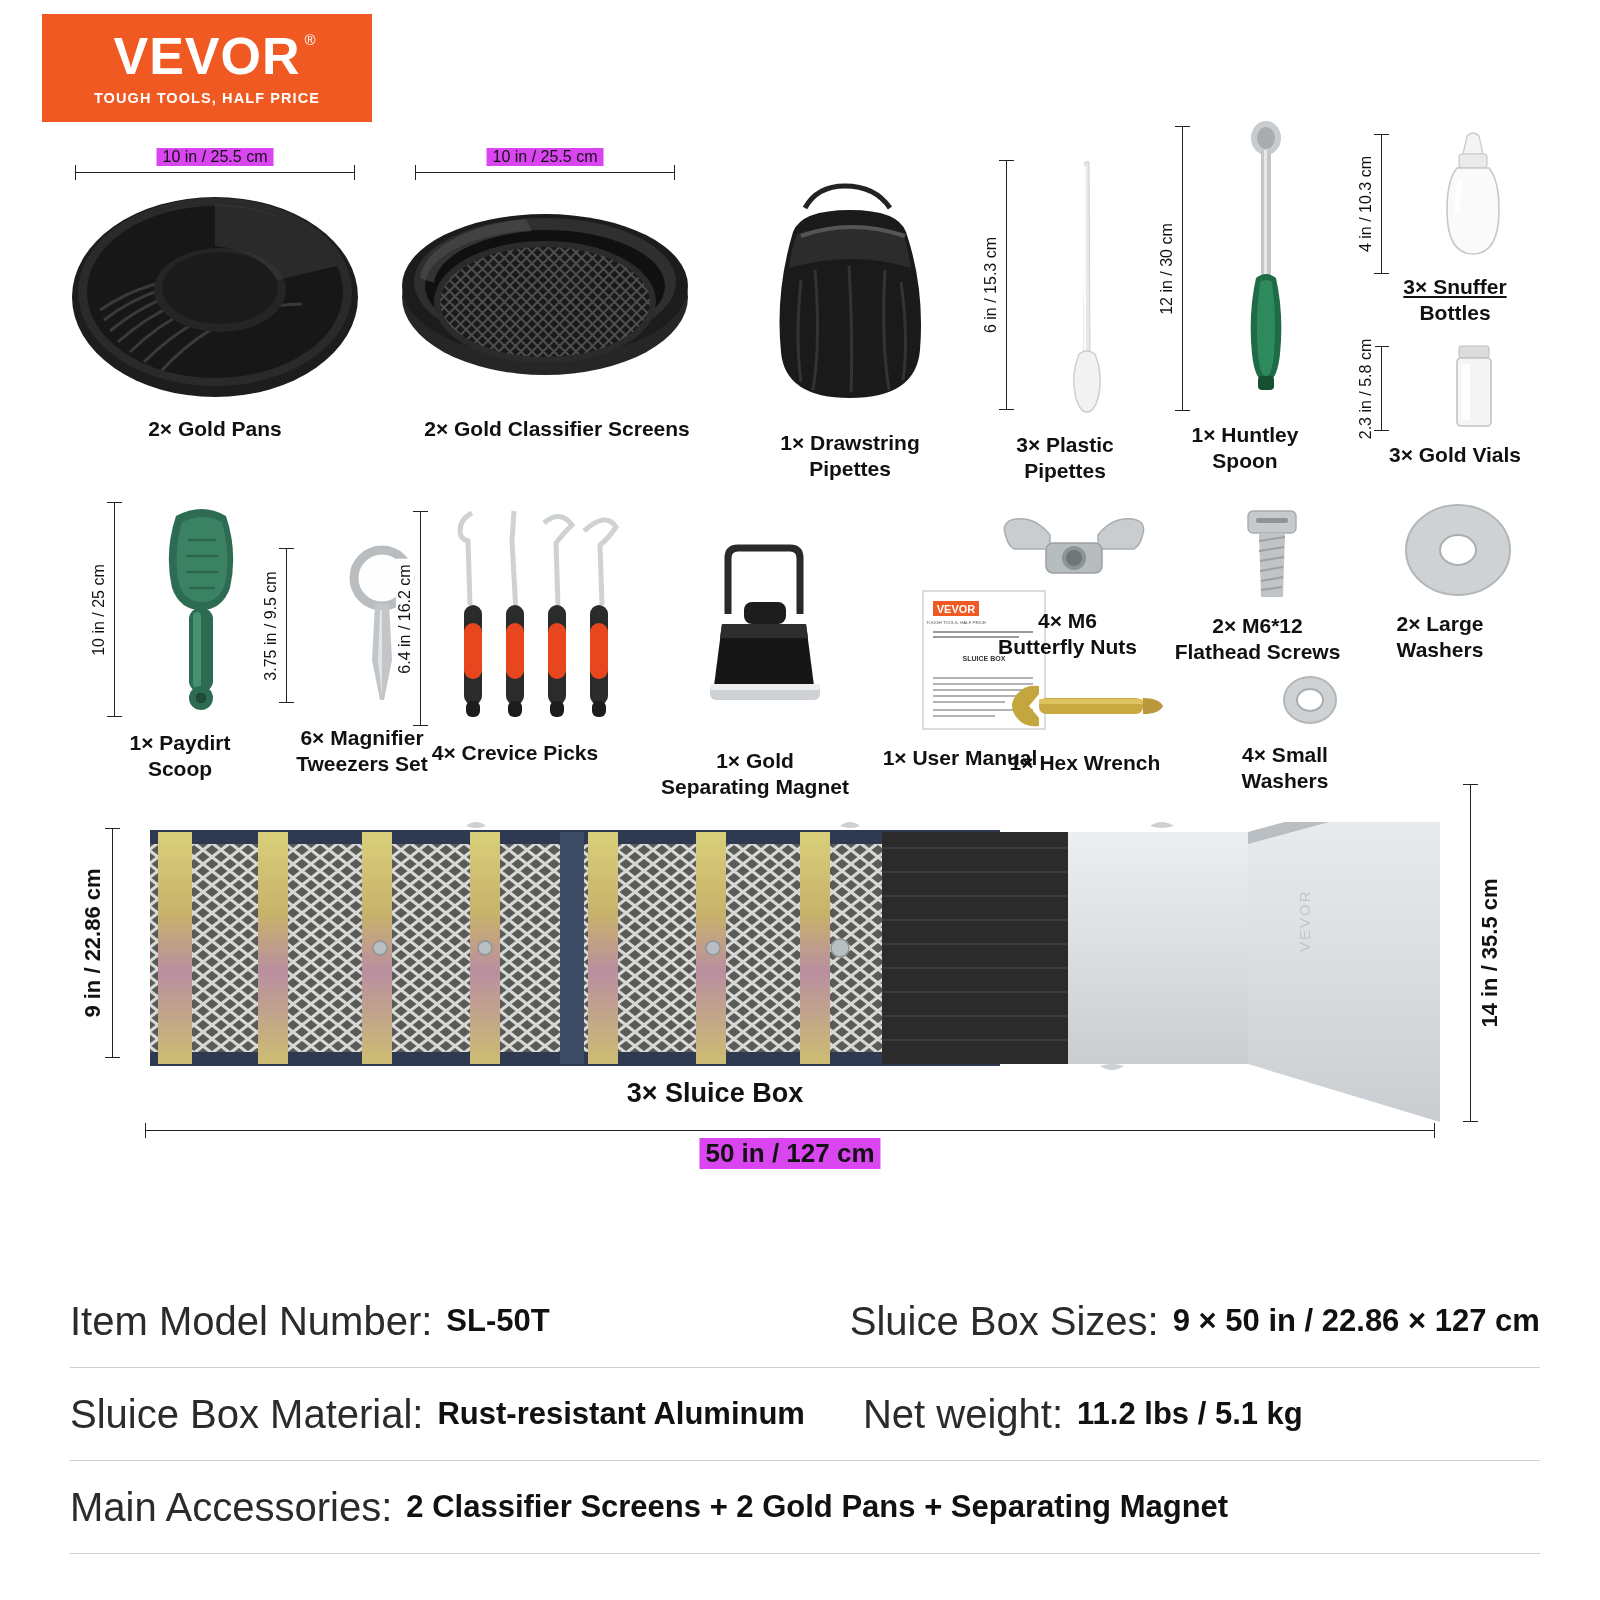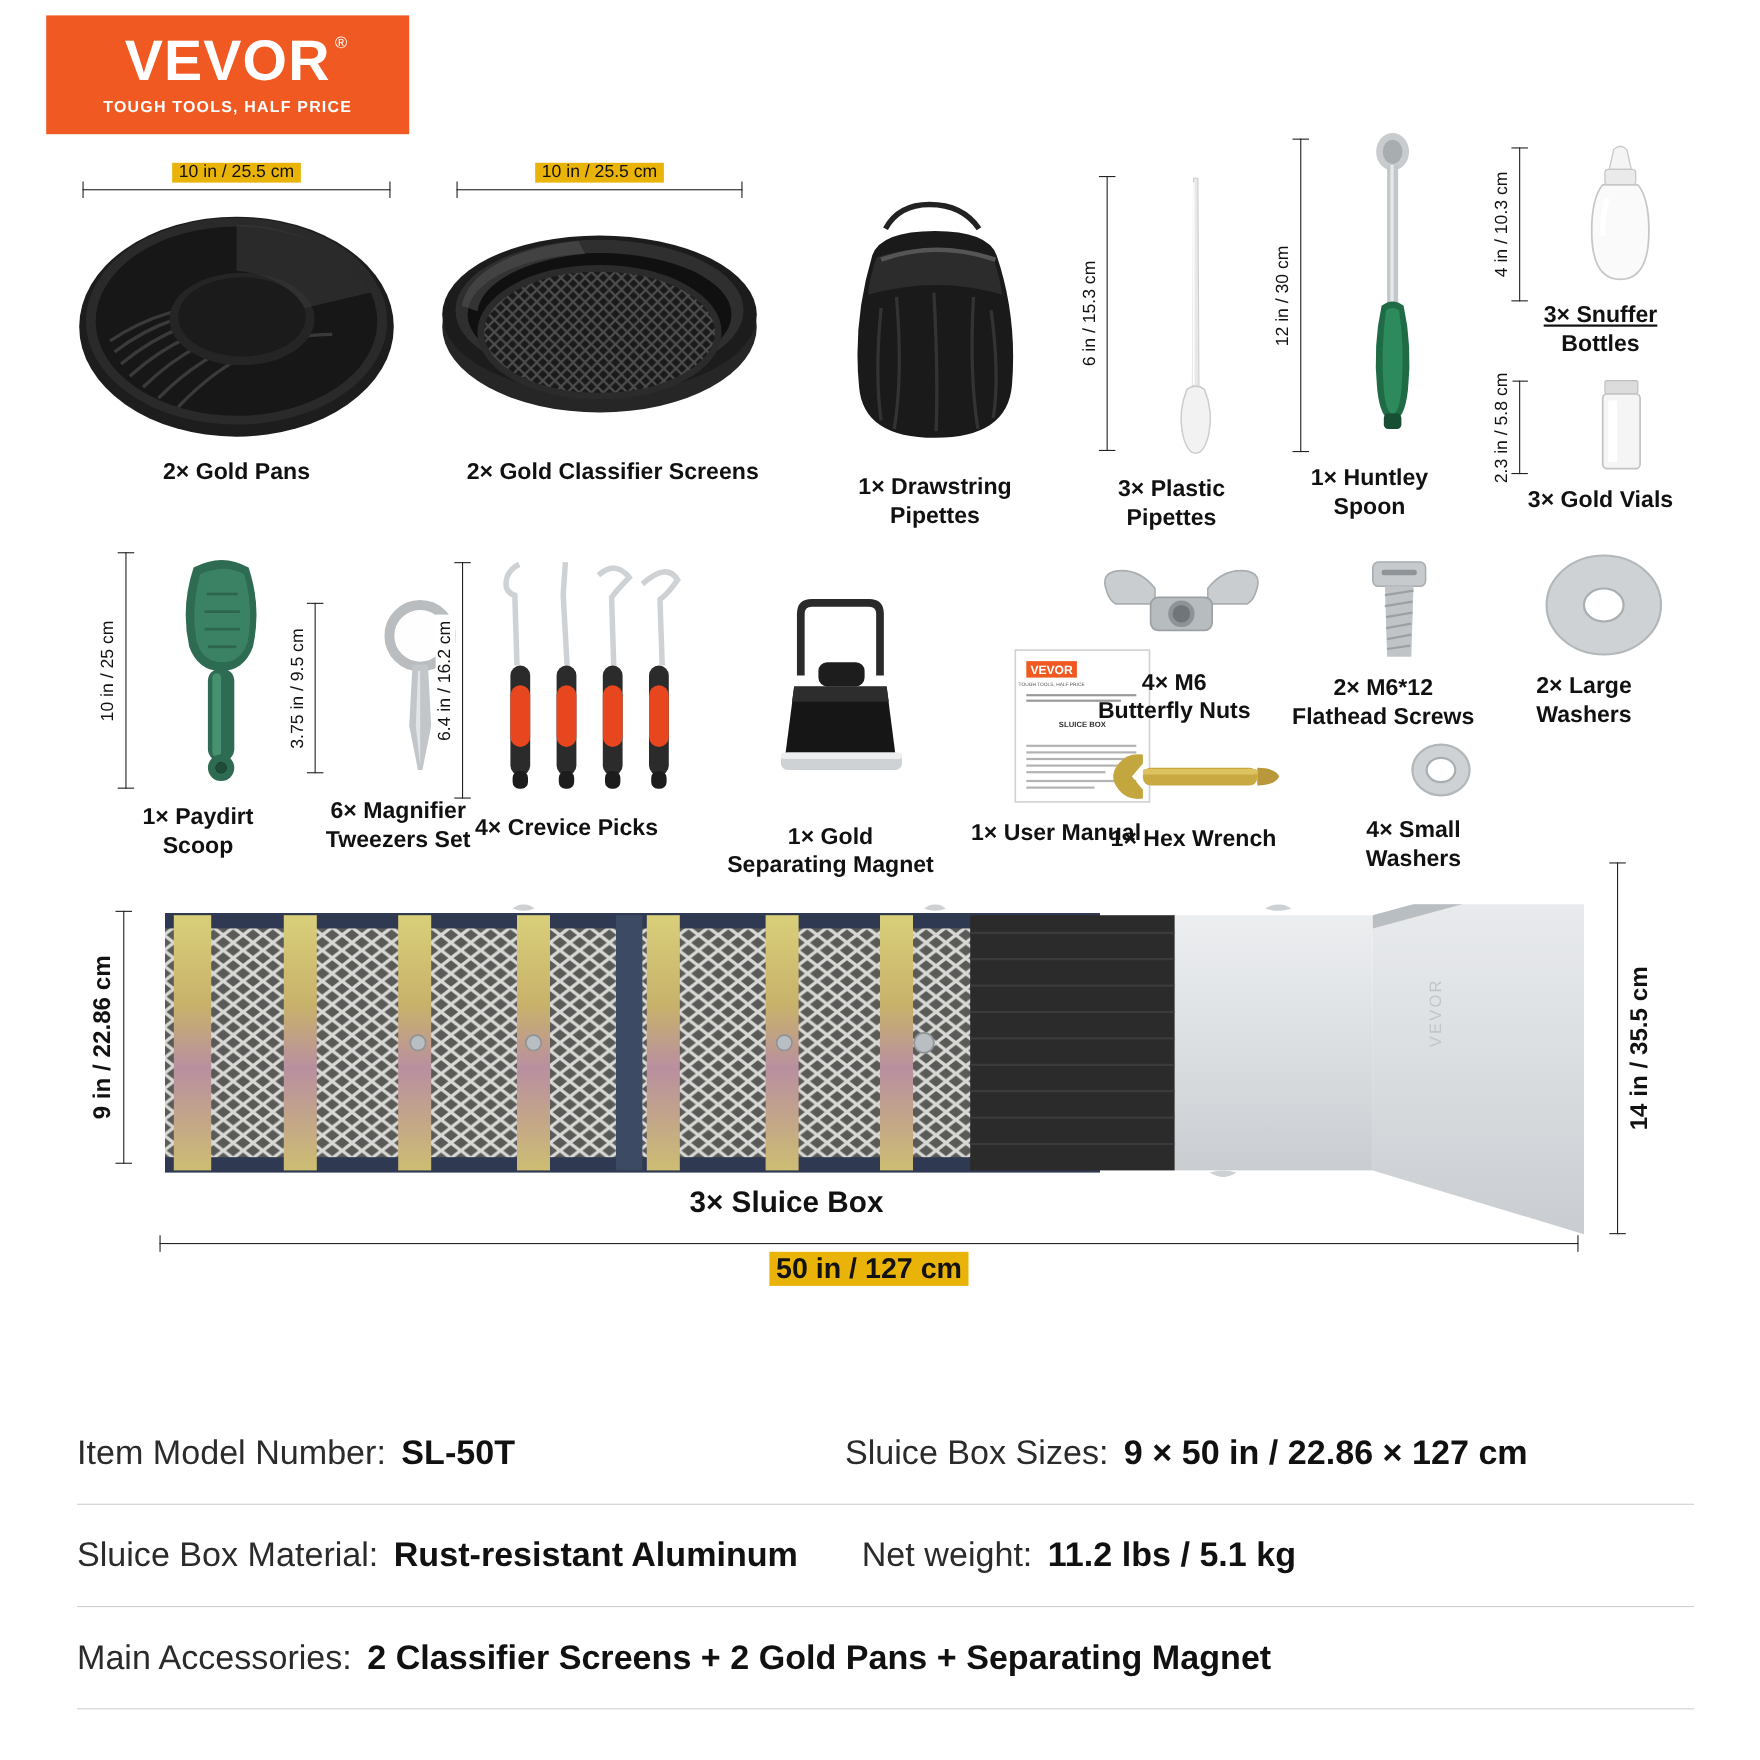--- a/index.html
+++ b/index.html
@@ -32,21 +32,21 @@
 
   
   .dim-h{position:absolute;height:1px;background:#222;}
   .dim-h::before,.dim-h::after{
     content:"";position:absolute;top:-7px;width:1px;height:15px;background:#222;
   }
   .dim-h::before{left:0;}
   .dim-h::after{right:0;}
   .dim-h .lbl{
     position:absolute;left:50%;transform:translate(-50%,-24px);
-    font-size:16px;white-space:nowrap;background:#eab308;padding:0 6px;
+    font-size:16px;white-space:nowrap;background:#d946ef;padding:0 6px;
   }
   .dim-v{position:absolute;width:1px;background:#222;}
   .dim-v::before,.dim-v::after{
     content:"";position:absolute;left:-7px;width:15px;height:1px;background:#222;
   }
   .dim-v::before{top:0;}
   .dim-v::after{bottom:0;}
   .dim-v .lbl{
     position:absolute;top:50%;left:-6px;
     transform:translate(-100%,-50%) ;
@@ -65,21 +65,21 @@
   #sluice-area{position:absolute;left:0;top:800px;width:1600px;height:420px;}
 
   
   .spec{
     position:absolute;left:70px;top:1275px;width:1470px;
   }
   .spec-row{
     display:flex;align-items:center;height:92px;
     border-bottom:1.5px solid #cfcfcf;
   }
-  .spec-label{font-size:31px;color:#2b2b2b;}
+  .spec-label{font-size:40px;color:#2b2b2b;}
   .spec-val{font-size:31px;font-weight:bold;color:#111;}
   .pad-l{margin-left:14px;}
   .gap{margin-left:58px;}
 </style>
 </head>
 <body>
 
 <div class="logo">
   <div class="word">
     <span>VEVOR</span><span class="reg">®</span>

